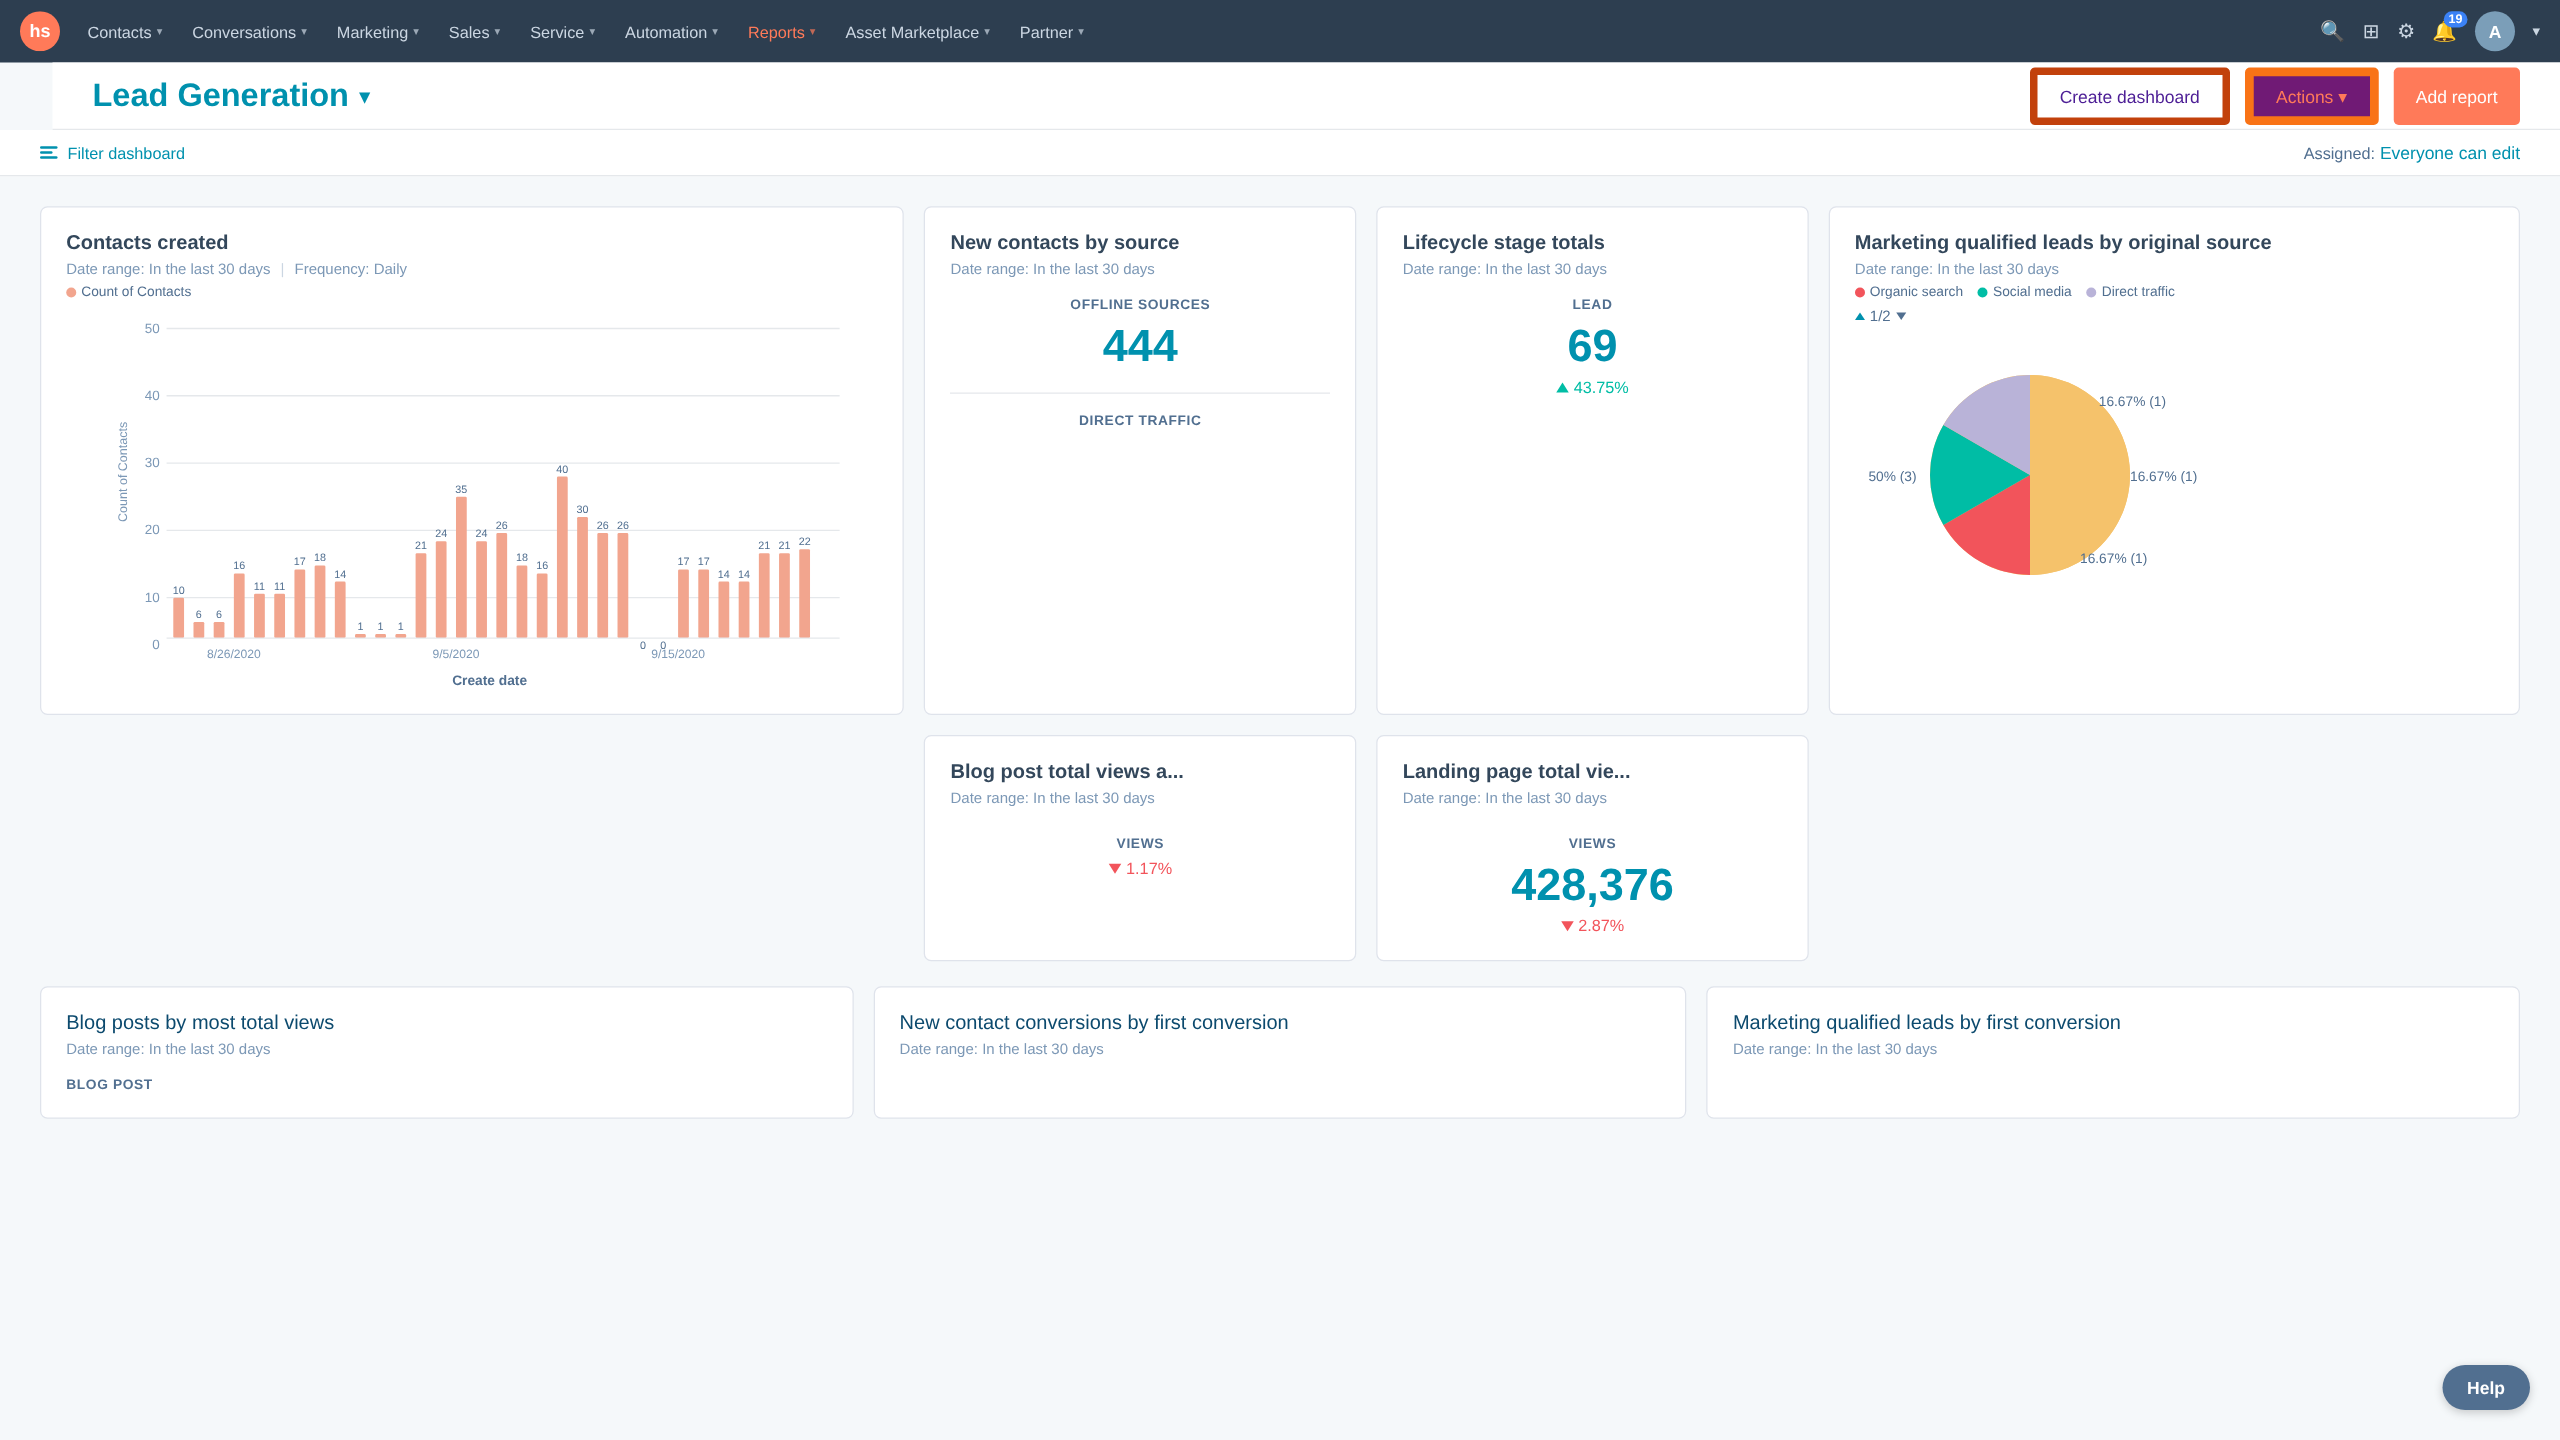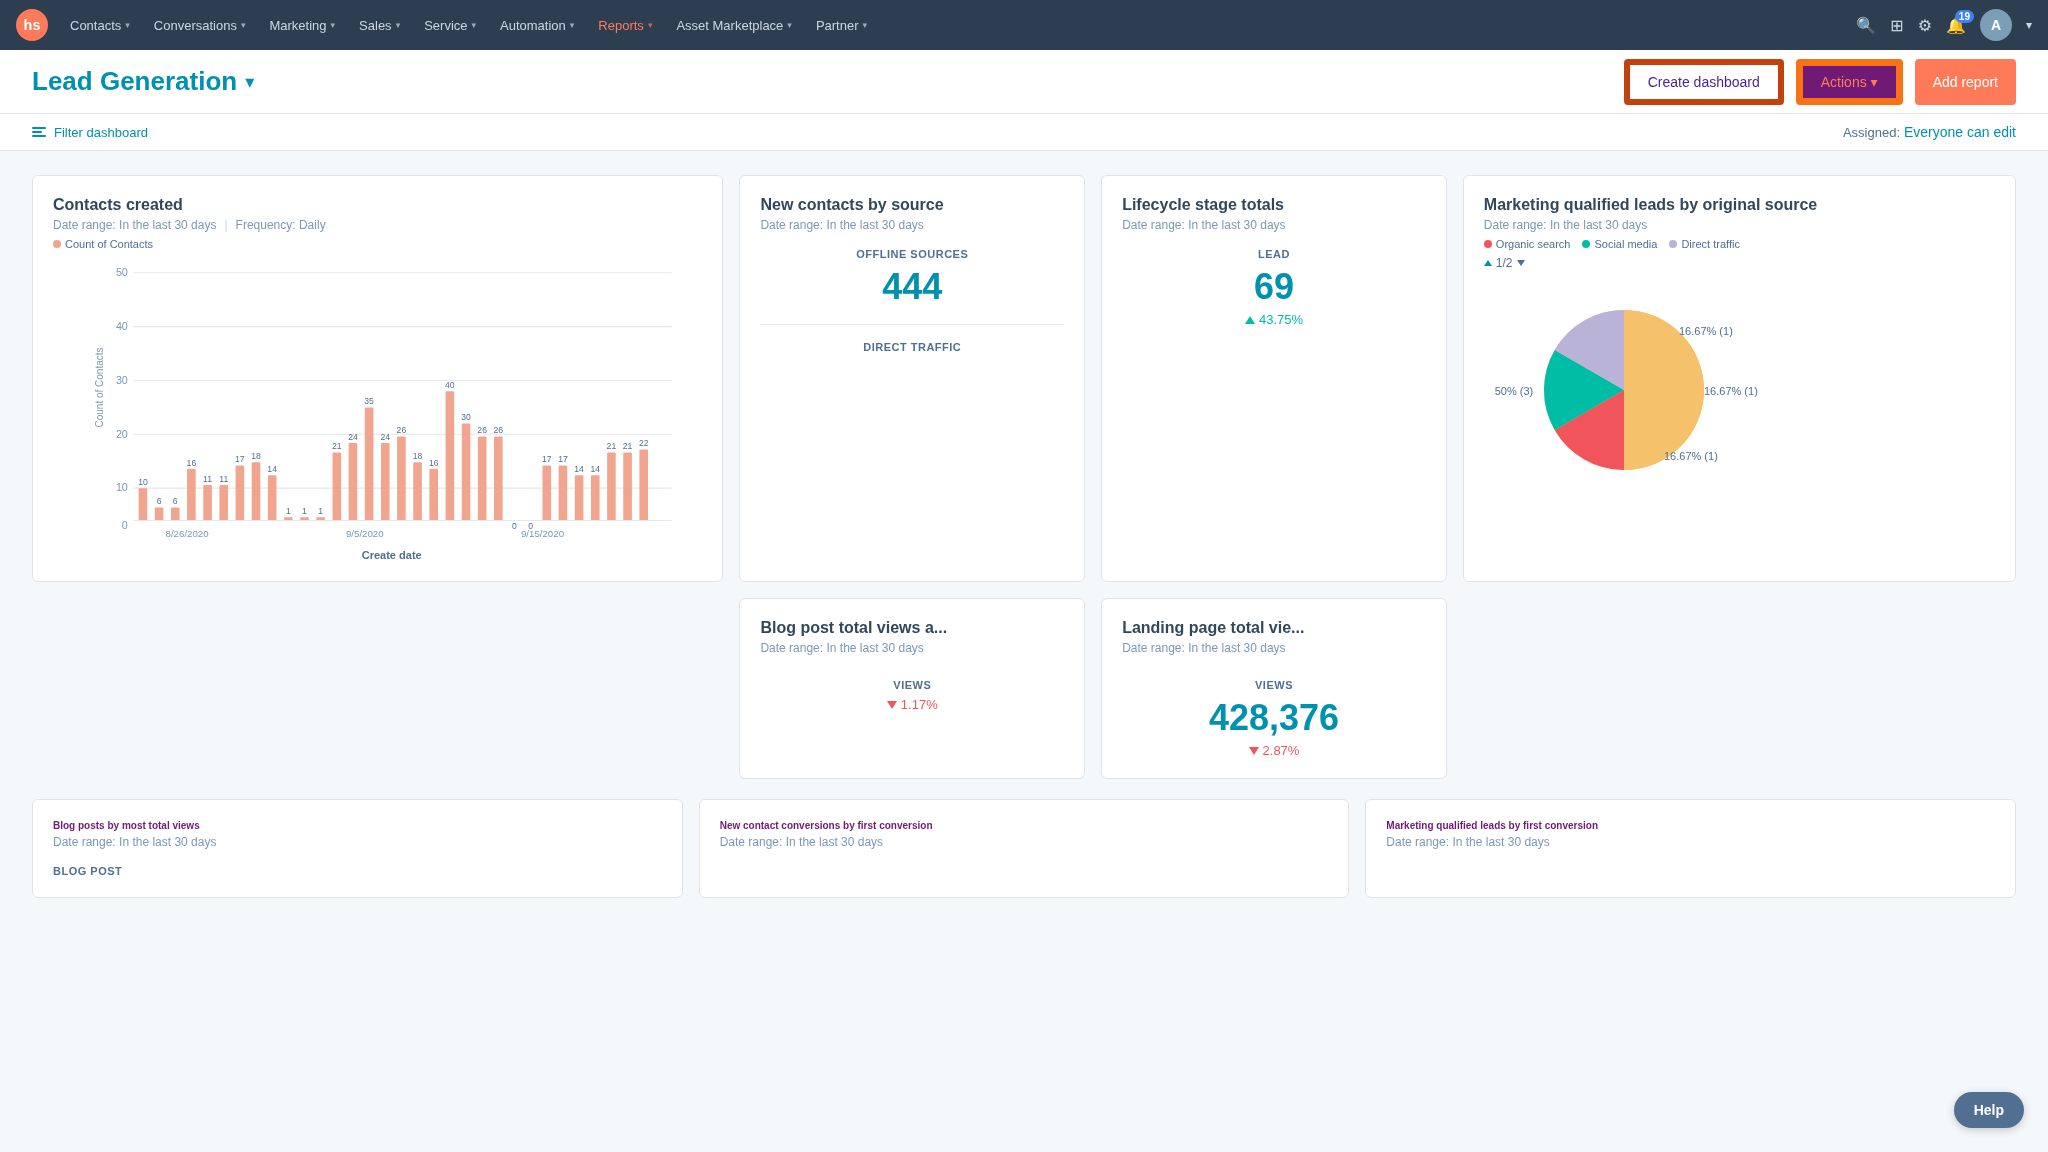--- a/index.html
+++ b/index.html
@@ -12,21 +12,21 @@
     .nav-item { color: #cbd6e2; font-size: 13px; padding: 0 10px; height: 50px; display: flex; align-items: center; gap: 4px; cursor: pointer; white-space: nowrap; }
     .nav-item.active { color: #ff7a59; }
     .nav-chevron { font-size: 9px; opacity: 0.7; }
     .nav-spacer { flex: 1; }
     .nav-icons { display: flex; align-items: center; gap: 14px; }
     .nav-icon-btn { color: #cbd6e2; cursor: pointer; font-size: 16px; position: relative; }
     .nav-badge { position: absolute; top: -6px; right: -8px; background: #3b82f6; color: #fff; font-size: 10px; border-radius: 10px; padding: 1px 4px; font-weight: 700; }
     .nav-avatar { width: 32px; height: 32px; border-radius: 50%; background: #7b9eb8; display: flex; align-items: center; justify-content: center; overflow: hidden; cursor: pointer; }
 
     
-    .page-header { background: #fff; border-bottom: 1px solid #e5e8eb; padding: 0 32px; height: 64px; display: flex; align-items: center; justify-content: space-between; }
+    .page-header { background: #fff; border-bottom: 1px solid #e5e8eb; padding: 0 32px; height: 54px; display: flex; align-items: center; justify-content: space-between; margin-left: 42px; }
     .page-title-wrap { display: flex; align-items: center; gap: 8px; }
     .page-title { font-size: 26px; font-weight: 600; color: #0091ae; }
     .page-title-chevron { color: #0091ae; font-size: 18px; cursor: pointer; }
     .header-actions { display: flex; gap: 12px; }
     .btn { padding: 8px 18px; border-radius: 4px; font-size: 14px; font-weight: 500; cursor: pointer; border: none; }
     .btn-outline { background: #fff; border: 6px solid #c2410c; color: #4c1d95; }
     .btn-outline-secondary { background: #701a75; border: 7px solid #f97316; color: #ff7a59; }
     .btn-primary { background: #ff7a59; color: #fff; }
 
     
@@ -62,21 +62,21 @@
 
     
     .chart-area { margin-top: 12px; position: relative; }
     .chart-y-label { position: absolute; left: -18px; top: 50%; transform: translateY(-50%) rotate(-90deg); font-size: 10px; color: #7c98b6; white-space: nowrap; }
     .chart-svg { width: 100%; height: 280px; }
     .chart-x-title { text-align: center; font-size: 11px; font-weight: 600; color: #516f90; margin-top: 4px; }
     .pie-nav { display: flex; align-items: center; gap: 4px; font-size: 12px; color: #516f90; margin-top: 6px; }
     .pie-nav-arrow { cursor: pointer; color: #0091ae; }
 
     
-    .card-bottom-title { font-size: 10px; font-weight: 700; color: #701a75; margin-bottom: 4px; }
+    .card-bottom-title { font-size: 16px; font-weight: 400; color: #0c4a6e; margin-bottom: 4px; }
 
     
     .help-btn { position: fixed; bottom: 24px; right: 24px; background: #516f90; color: #fff; border-radius: 50px; padding: 10px 20px; font-size: 14px; font-weight: 600; cursor: pointer; box-shadow: 0 2px 8px rgba(0,0,0,0.2); z-index: 999; }
 
     
     .tri-up { display: inline-block; width: 0; height: 0; border-left: 5px solid transparent; border-right: 5px solid transparent; border-bottom: 8px solid #00bda5; vertical-align: middle; }
     .tri-down { display: inline-block; width: 0; height: 0; border-left: 5px solid transparent; border-right: 5px solid transparent; border-top: 8px solid #f2545b; vertical-align: middle; }
     .tri-up-small { display: inline-block; width: 0; height: 0; border-left: 4px solid transparent; border-right: 4px solid transparent; border-bottom: 6px solid #0091ae; vertical-align: middle; }
     .tri-down-small { display: inline-block; width: 0; height: 0; border-left: 4px solid transparent; border-right: 4px solid transparent; border-top: 6px solid #516f90; vertical-align: middle; }
     .grid-icon-lines { display: flex; flex-direction: column; gap: 2px; margin-right: 2px; }

